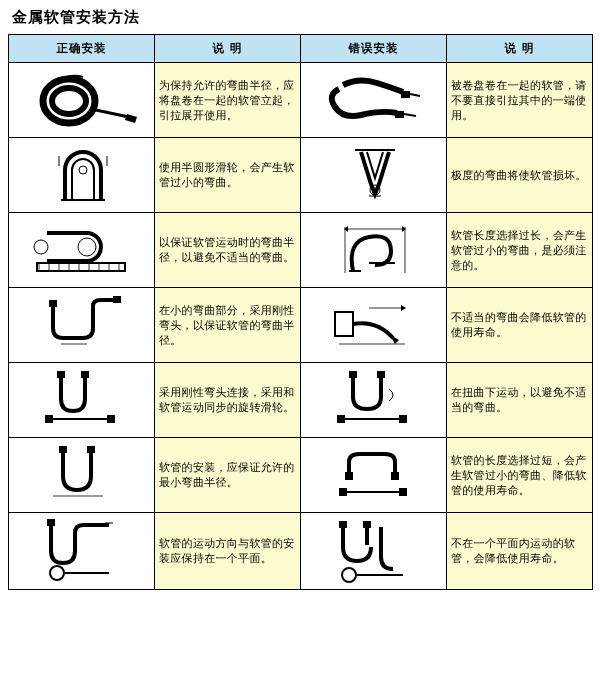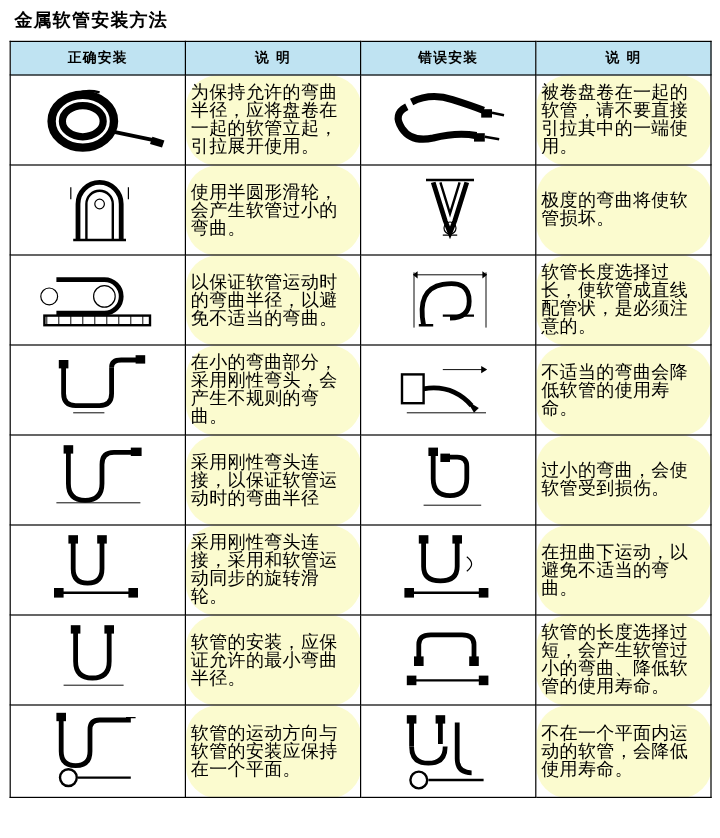--- a/index.html
+++ b/index.html
@@ -51,25 +51,24 @@
   col.c-txt { width: 146px; }
 
   td.img-cell {
     background: #ffffff;
     text-align: center;
     height: 66px;
     padding: 2px 0;
   }
   td.txt-cell {
     background: #fbfbcf;
-    font-size: 15px;
+    font-size: 11px;
     line-height: 15px;
     padding: 4px 7px;
     letter-spacing: 0.3px;
-    border-radius: 26px;
   }
   .svgbox {
     display: block;
     margin: 0 auto;
   }
   
   .ln { stroke: #000; fill: none; }
   .thick { stroke-width: 3.2; }
   .mid { stroke-width: 2; }
   .thin { stroke-width: 1; }
@@ -164,67 +163,47 @@
             <path d="M44 52 q -6 -30 16 -34 q 22 -4 22 14 q 0 14 -16 14" class="ln" stroke-width="4"></path>
             <path d="M40 52 L52 52" class="ln mid"></path>
             <path d="M60 44 L86 44" class="ln mid"></path>
             <path d="M36 8 L36 54" class="ln hair"></path>
             <path d="M96 8 L96 54" class="ln hair"></path>
             <path d="M36 10 L96 10" class="ln hair"></path>
             <path d="M39 7 l-4 3 4 3 z" class="fillblk"></path>
             <path d="M93 7 l4 3 -4 3 z" class="fillblk"></path>
           </svg>
         </td>
-        <td class="txt-cell">软管长度选择过长，使软管成直线配管状，是必须注意的。</td>
+        <td class="txt-cell">软管长度选择过长，会产生软管过小的弯曲，是必须注意的。</td>
       </tr>
 
       <tr>
         <td class="img-cell">
           <svg class="svgbox" width="130" height="62" viewBox="0 0 130 62">
             <path d="M36 8 L36 34 q 0 10 10 10 L66 44 q 10 0 10 -10 L76 12" class="ln" stroke-width="4"></path>
             <path d="M76 12 q 0 -6 8 -6 L100 6" class="ln" stroke-width="4"></path>
             <rect x="32" y="6" width="8" height="7" class="fillblk"></rect>
             <rect x="96" y="2" width="8" height="7" class="fillblk"></rect>
             <path d="M44 50 L70 50" class="ln hair"></path>
           </svg>
         </td>
-        <td class="txt-cell">在小的弯曲部分，采用刚性弯头，会产生不规则的弯曲。</td>
+        <td class="txt-cell">在小的弯曲部分，采用刚性弯头，以保证软管的弯曲半径。</td>
         <td class="img-cell">
           <svg class="svgbox" width="130" height="62" viewBox="0 0 130 62">
             <rect x="26" y="18" width="18" height="24" class="ln mid white"></rect>
             <path d="M44 30 q 24 -4 40 14" class="ln" stroke-width="4"></path>
             <path d="M80 40 l10 6 -4 4 z" class="fillblk"></path>
             <path d="M30 50 L96 50" class="ln hair"></path>
             <path d="M60 14 L96 14" class="ln hair"></path>
             <path d="M92 11 l5 3 -5 3 z" class="fillblk"></path>
           </svg>
         </td>
         <td class="txt-cell">不适当的弯曲会降低软管的使用寿命。</td>
       </tr>
 
-      <tr>
-        <td class="img-cell">
-          <svg class="svgbox" width="130" height="62" viewBox="0 0 130 62">
-            <path d="M40 6 L40 34 q 0 14 14 14 q 14 0 14 -14 L68 18 q 0 -10 10 -10 L96 8" class="ln" stroke-width="4"></path>
-            <rect x="36" y="2" width="8" height="7" class="fillblk"></rect>
-            <rect x="92" y="4" width="9" height="7" class="fillblk"></rect>
-            <path d="M30 50 L100 50" class="ln hair"></path>
-          </svg>
-        </td>
-        <td class="txt-cell">采用刚性弯头连接，以保证软管运动时的弯曲半径</td>
-        <td class="img-cell">
-          <svg class="svgbox" width="130" height="62" viewBox="0 0 130 62">
-            <path d="M52 8 L52 30 q 0 14 14 14 q 14 0 14 -14 L80 20 q 0 -8 -8 -8 L62 12" class="ln" stroke-width="4"></path>
-            <rect x="48" y="4" width="8" height="7" class="fillblk"></rect>
-            <rect x="58" y="9" width="8" height="7" class="fillblk"></rect>
-            <path d="M44 52 L92 52" class="ln hair"></path>
-          </svg>
-        </td>
-        <td class="txt-cell">过小的弯曲，会使软管受到损伤。</td>
-      </tr>
 
       <tr>
         <td class="img-cell">
           <svg class="svgbox" width="130" height="62" viewBox="0 0 130 62">
             <path d="M44 6 L44 30 q 0 12 12 12 q 12 0 12 -12 L68 6" class="ln" stroke-width="4"></path>
             <rect x="40" y="2" width="8" height="7" class="fillblk"></rect>
             <rect x="64" y="2" width="8" height="7" class="fillblk"></rect>
             <path d="M30 50 L96 50" class="ln mid"></path>
             <rect x="28" y="46" width="8" height="8" class="fillblk"></rect>
             <rect x="90" y="46" width="8" height="8" class="fillblk"></rect>

